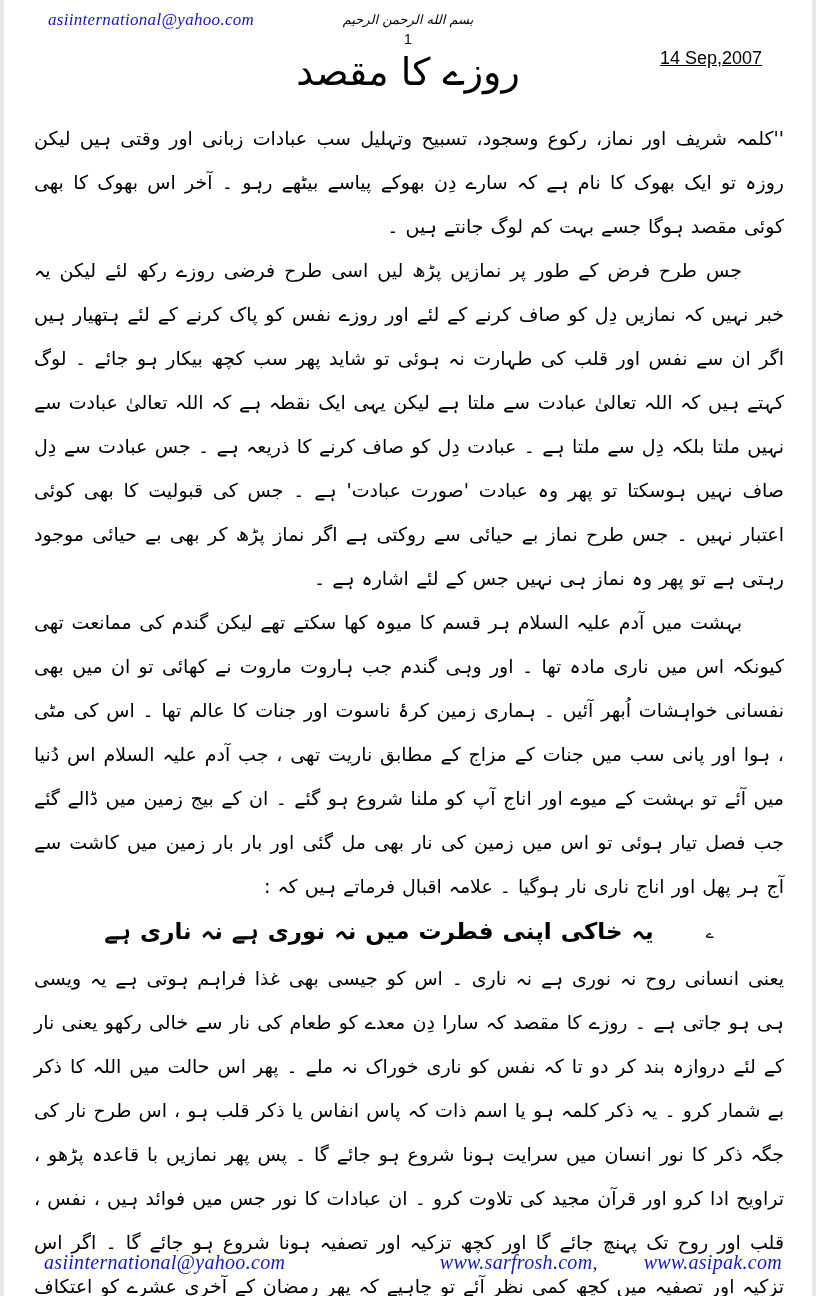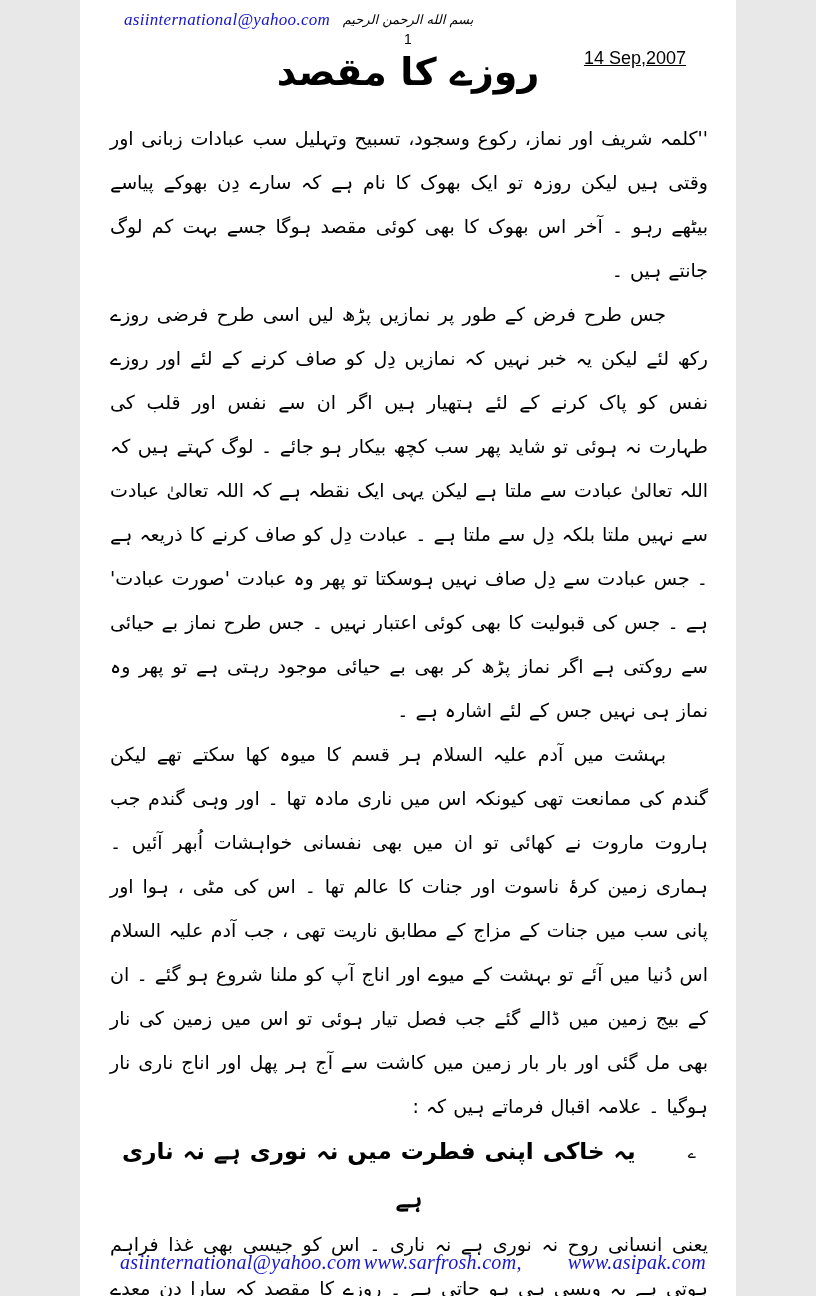--- a/index.html
+++ b/index.html
@@ -1,17 +1,17 @@
 <!DOCTYPE html>
 <html lang="ur"><head>
 <meta charset="utf-8">
 <style>
   html,body{margin:0;padding:0;background:#e8e8e8;}
   .page{
-    width:656px;height:1296px;position:relative;background:#ffffff;
+    width:808px;height:1296px;position:relative;background:#ffffff;
     margin:0 auto;overflow:hidden;color:#000;
     font-family:"DejaVu Sans",sans-serif;
   }
   .header-email{
     position:absolute;top:10px;left:44px;
     font-family:"Liberation Serif",serif;font-style:italic;
     font-size:17px;color:#1414cc;letter-spacing:.3px;
   }
   .bismillah{
     position:absolute;top:12px;left:0;right:0;text-align:center;
@@ -20,21 +20,21 @@
   .page-num{
     position:absolute;top:31px;left:0;right:0;text-align:center;
     font-family:"Liberation Sans",sans-serif;font-size:14px;
   }
   .date{
     position:absolute;top:48px;right:50px;
     font-family:"Liberation Sans",sans-serif;font-size:18px;text-decoration:underline;
   }
   .doc-title{
     position:absolute;top:50px;left:0;right:0;text-align:center;
-    direction:rtl;font-size:38px;font-weight:bold;
+    direction:rtl;font-size:38px;font-weight:normal;
     font-family:"DejaVu Sans",sans-serif;
   }
   .body-text{
     position:absolute;top:116px;left:30px;right:28px;
     direction:rtl;text-align:justify;
     font-size:19px;line-height:44px;word-spacing:1px;
   }
   .para{margin:0;}
   .ind{text-indent:42px;}
   .verse-row{

